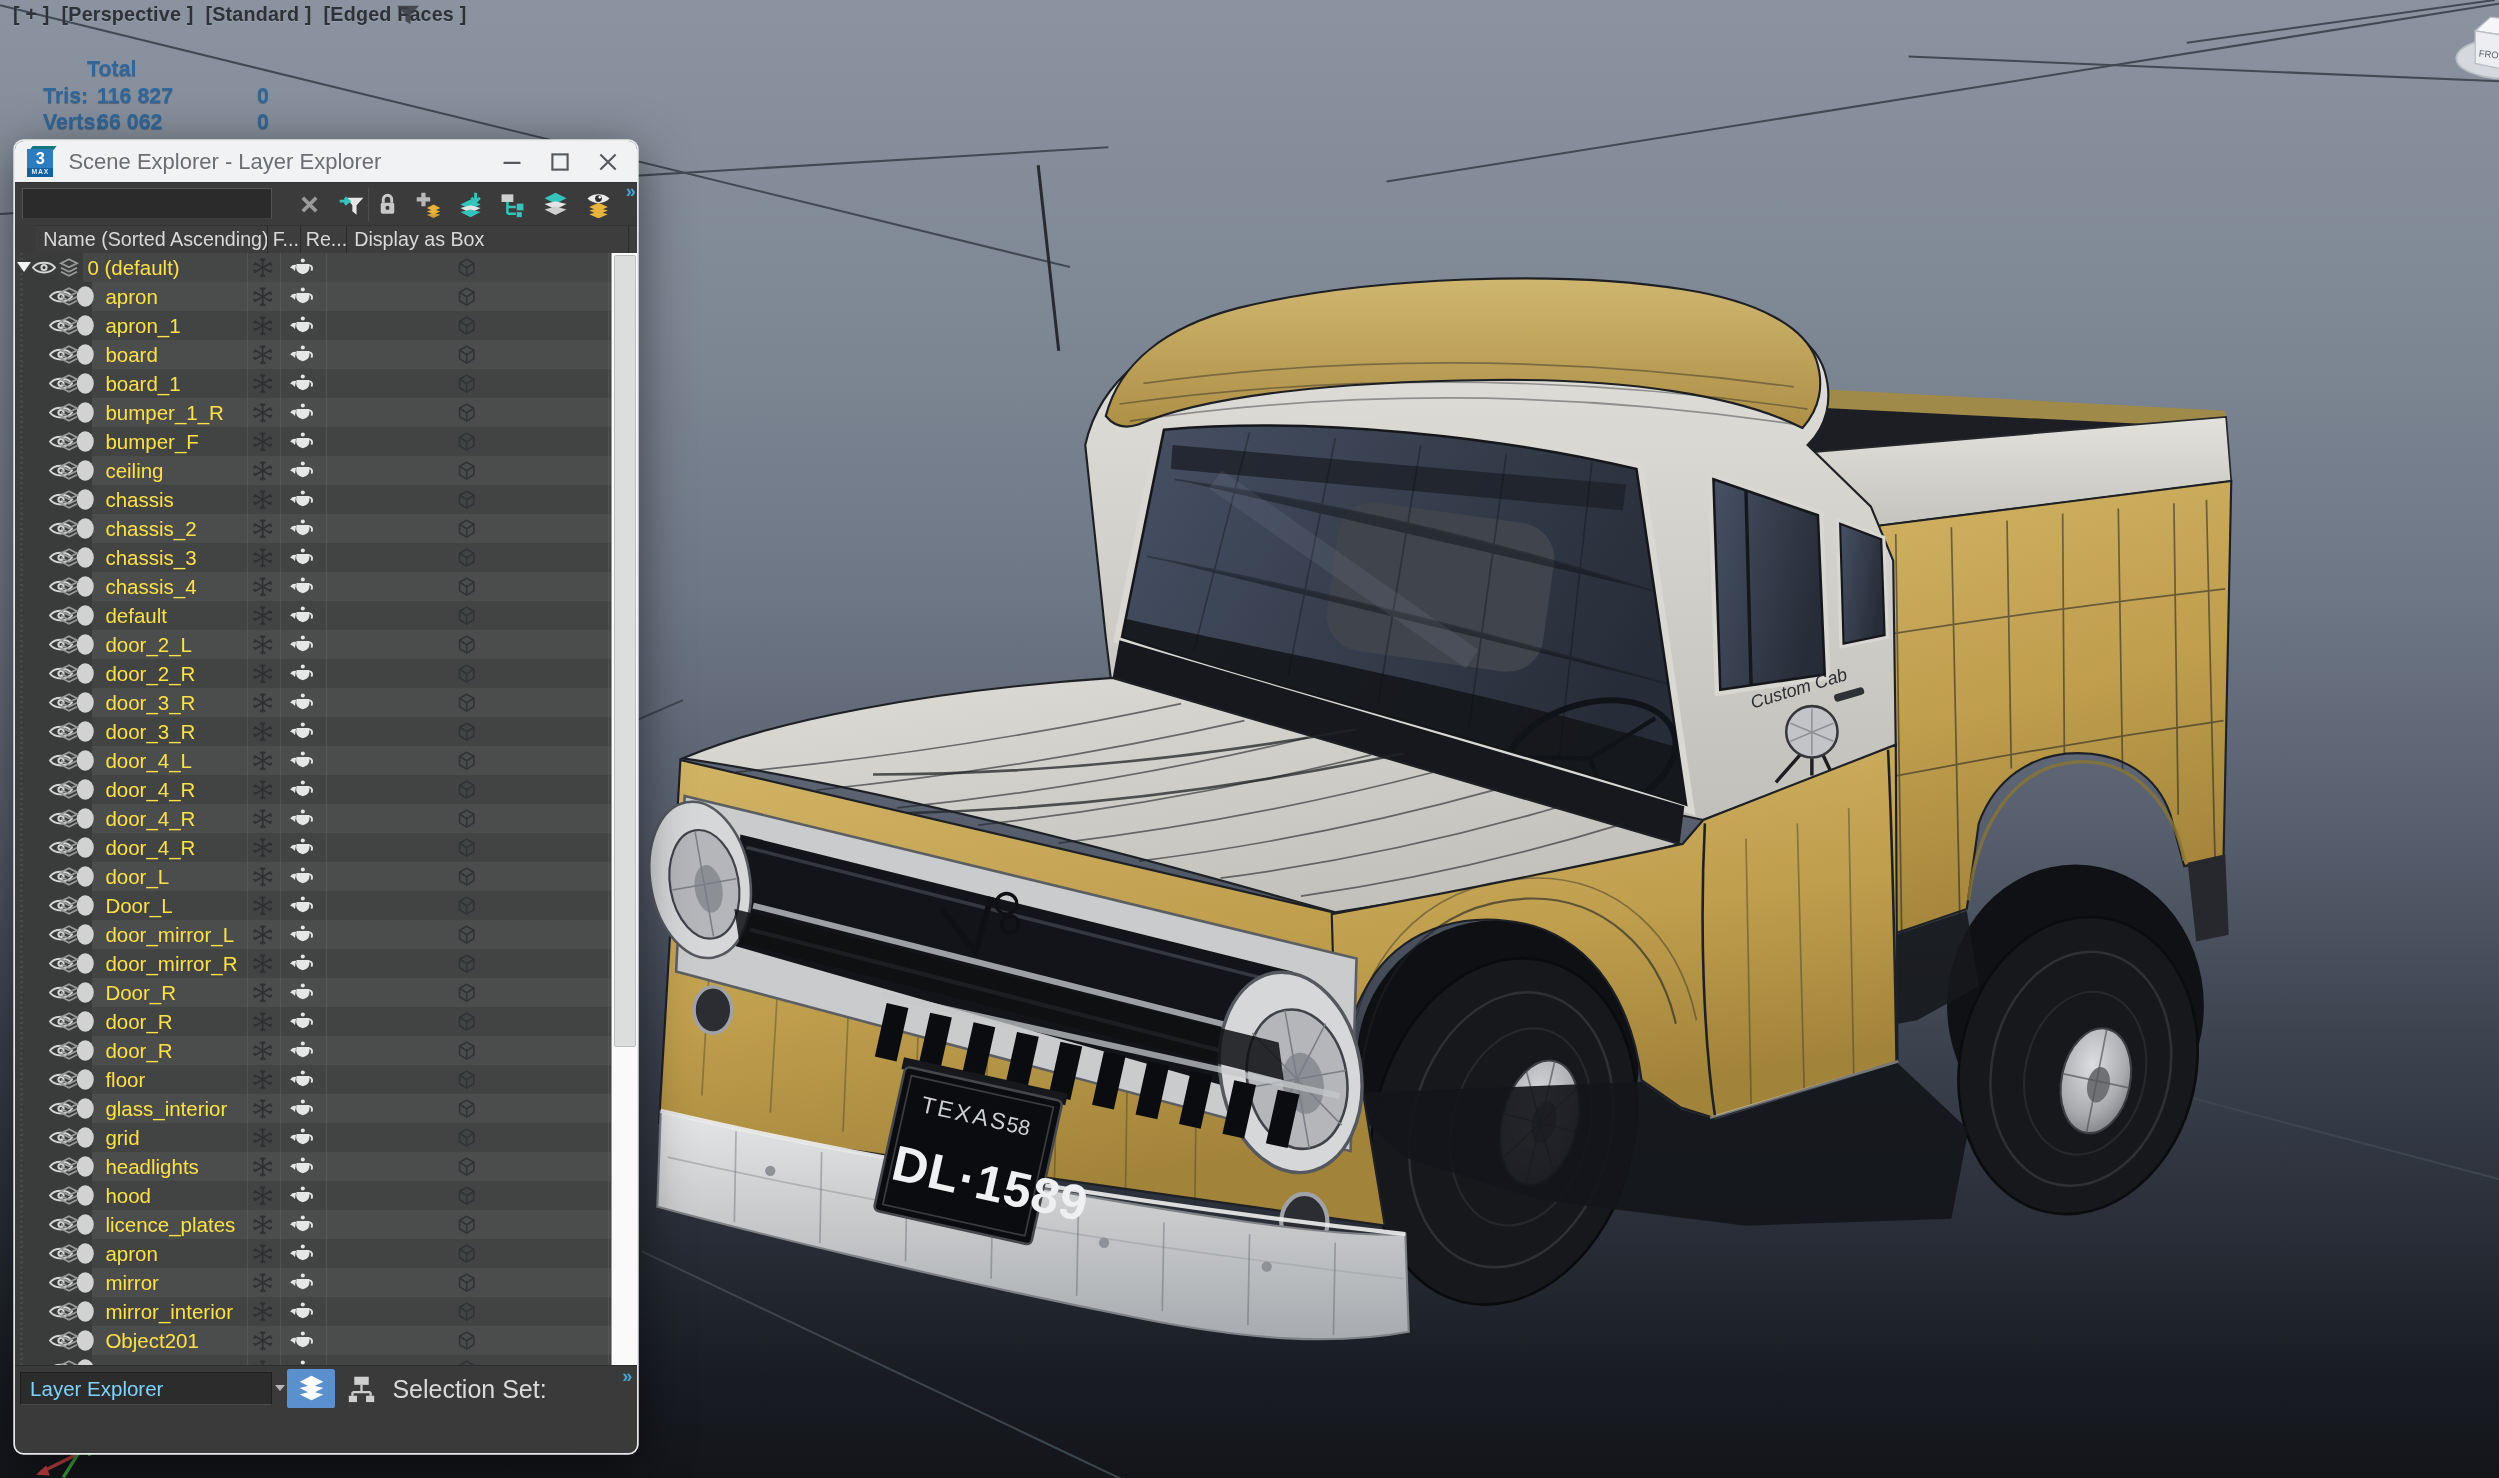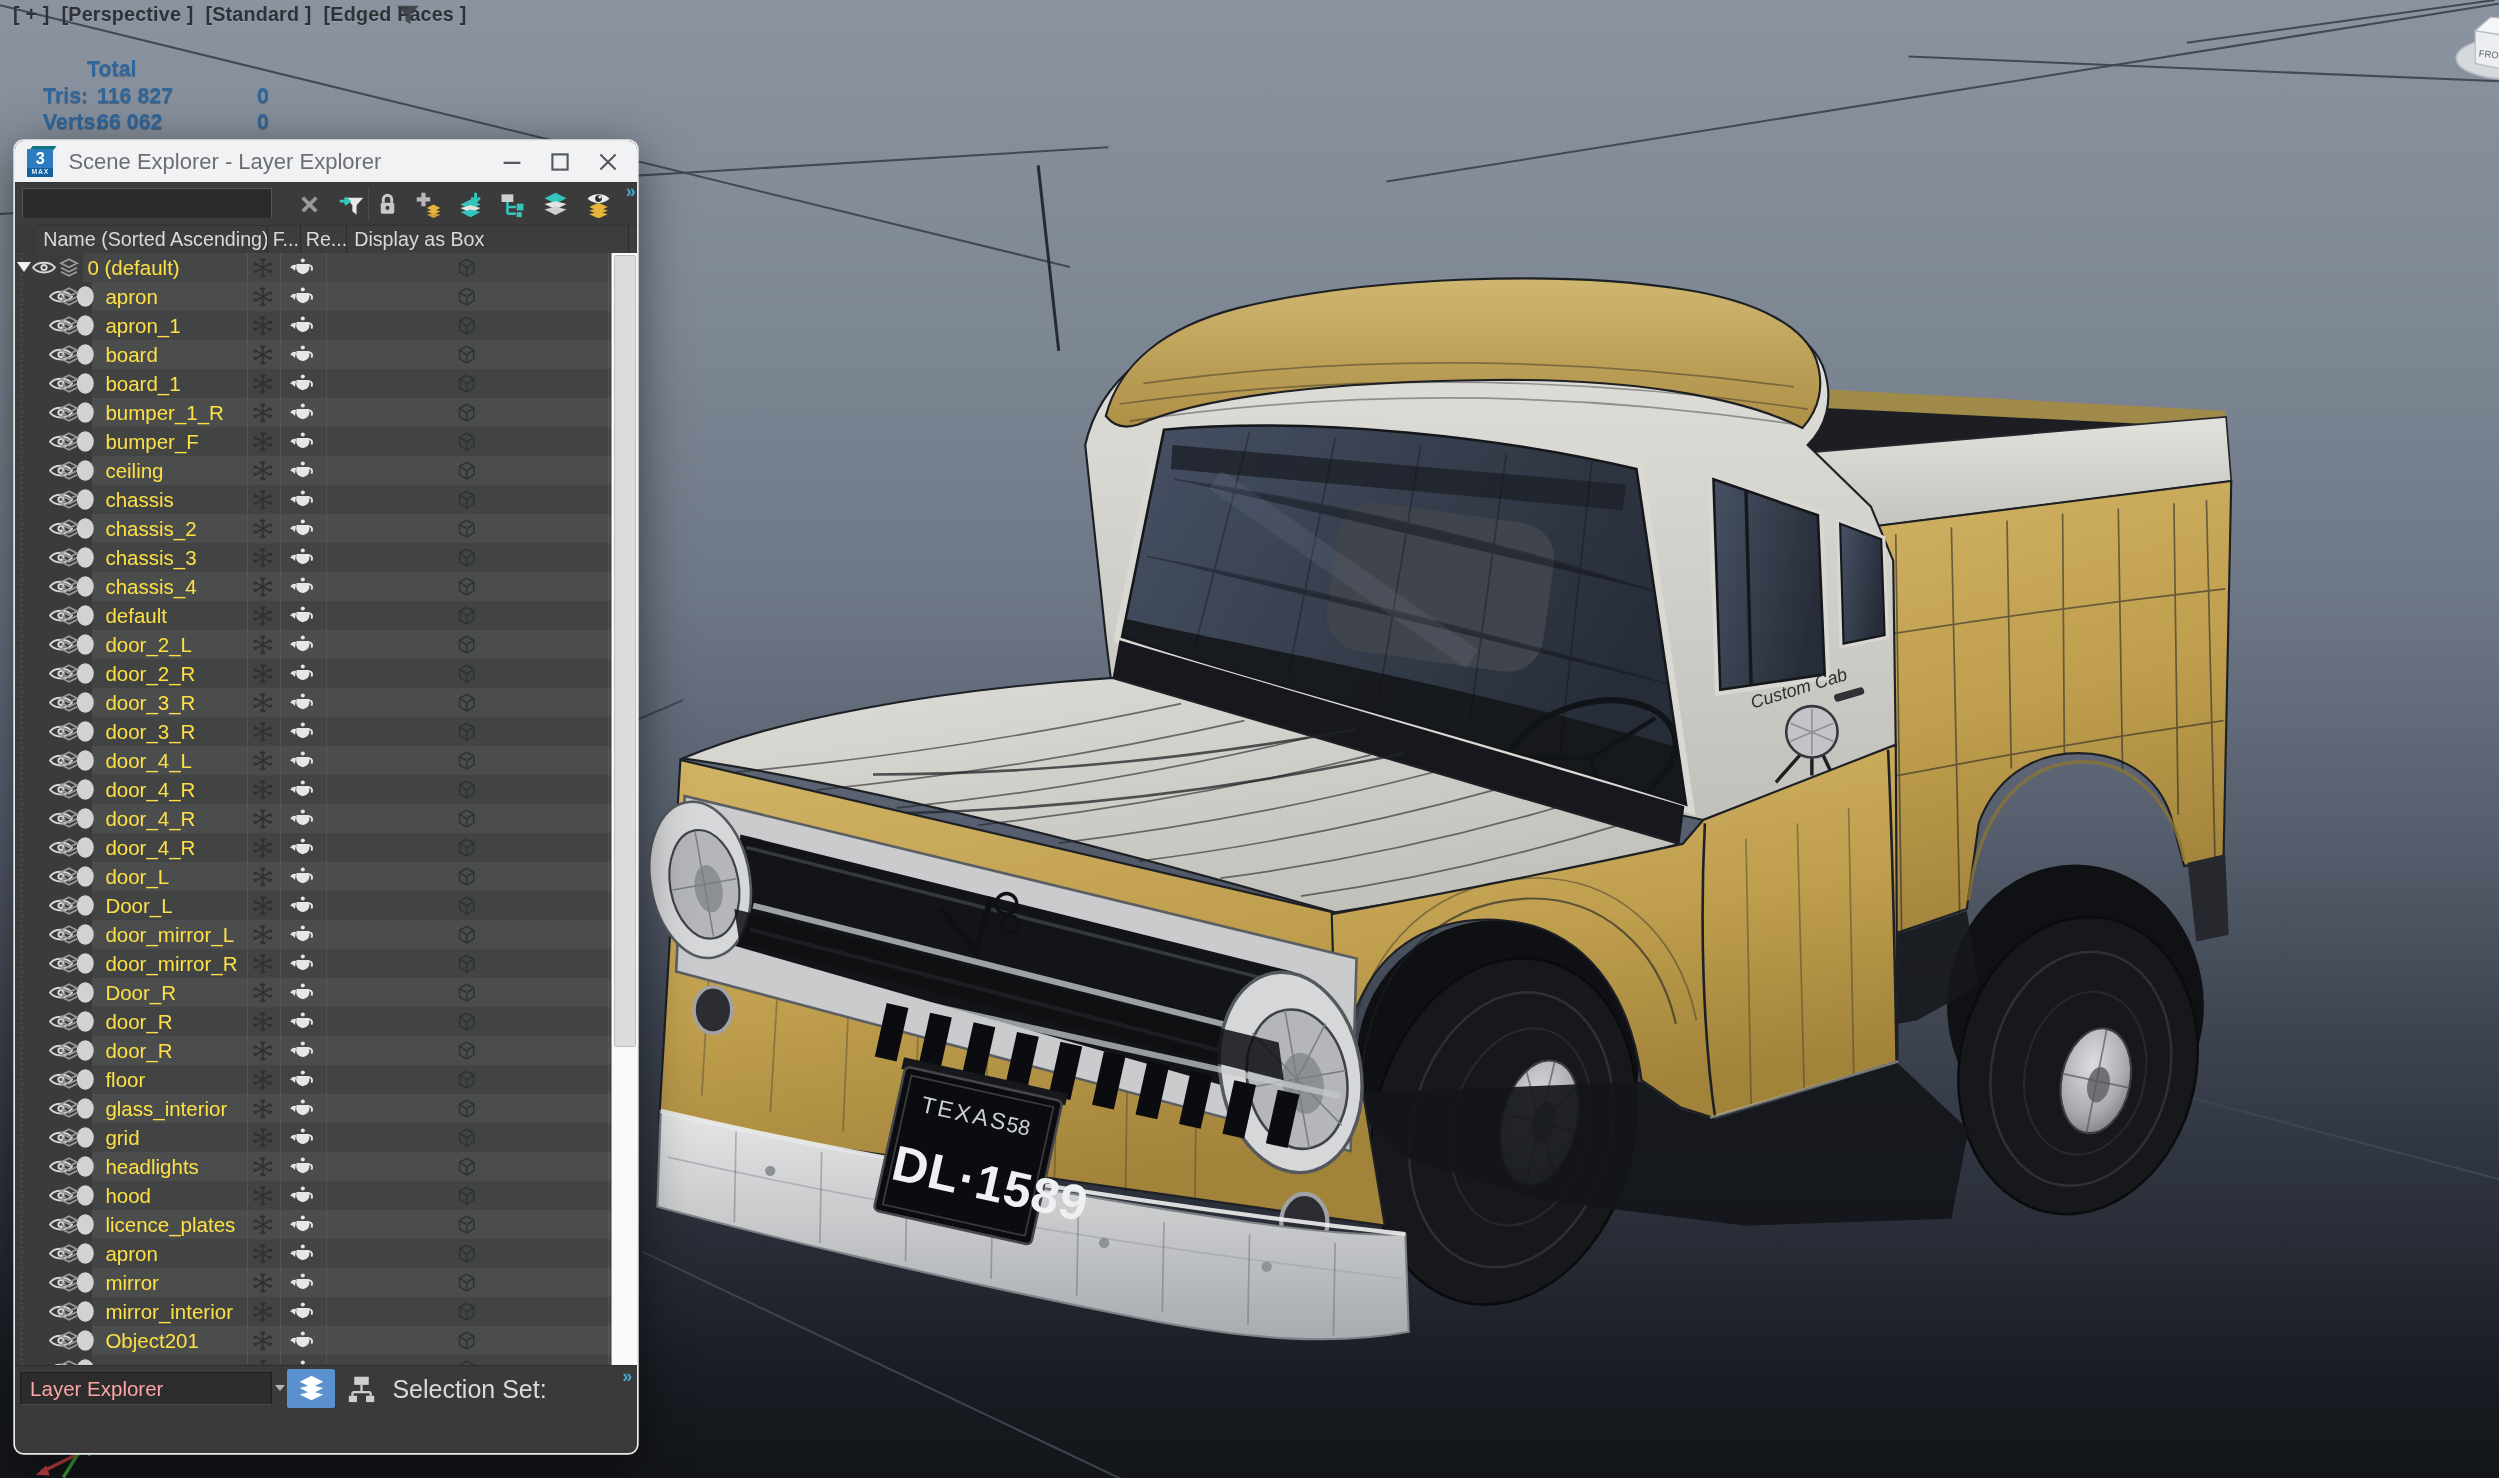--- a/index.html
+++ b/index.html
@@ -96,21 +96,21 @@
   .rnd{left:274px;top:5.1px;}
   .boxic{left:441px;top:4.3px;}
   .colsep{position:absolute;top:0;bottom:0;width:0.9px;background:rgba(100,100,100,.45);pointer-events:none;z-index:5;}
   #scrollbar{position:absolute;right:0;top:0;bottom:0;width:25px;background:#fafafa;border-left:0.9px solid #9a9a9a;z-index:6;}
   #scroll-thumb{position:absolute;left:1.7px;right:1.7px;top:1.7px;height:790px;background:#dcdddd;border:0.9px solid #bdbdbd;border-radius:1.7px;}
   
   #footer{height:46px;background:#3a3a3a;border-top:0.9px solid #2c2c2c;box-sizing:border-box;position:relative;}
   #explorer-combo{
     position:absolute;left:5.1px;top:6px;width:252px;height:33px;box-sizing:border-box;
     background:#2c2c2c;border:0.9px solid #1f1f1f;border-bottom-color:#4a4a4a;
-    color:#fca5a5;font-size:20.5px;display:flex;align-items:center;padding:0 8.6px;cursor:pointer;
+    color:#7dd3fc;font-size:20.5px;display:flex;align-items:center;padding:0 8.6px;cursor:pointer;
   }
   #combo-arrow{position:absolute;left:260px;top:19px;width:0;height:0;border-left:5.1px solid transparent;border-right:5.1px solid transparent;border-top:6.8px solid #b5b5b5;}
   .ft-btn{position:absolute;top:3.4px;height:39px;display:flex;align-items:center;justify-content:center;cursor:pointer;border-radius:2.6px;}
   #ft-layers{left:272px;width:48px;background:#5b90cf;}
   #ft-tree{left:327px;width:38px;}
   #selection-set{position:absolute;left:377px;top:0;height:46px;display:flex;align-items:center;color:#dadada;font-size:25px;}
   #ft-overflow{position:absolute;right:6.8px;top:0px;}
 </style>
 </head>
 <body>

